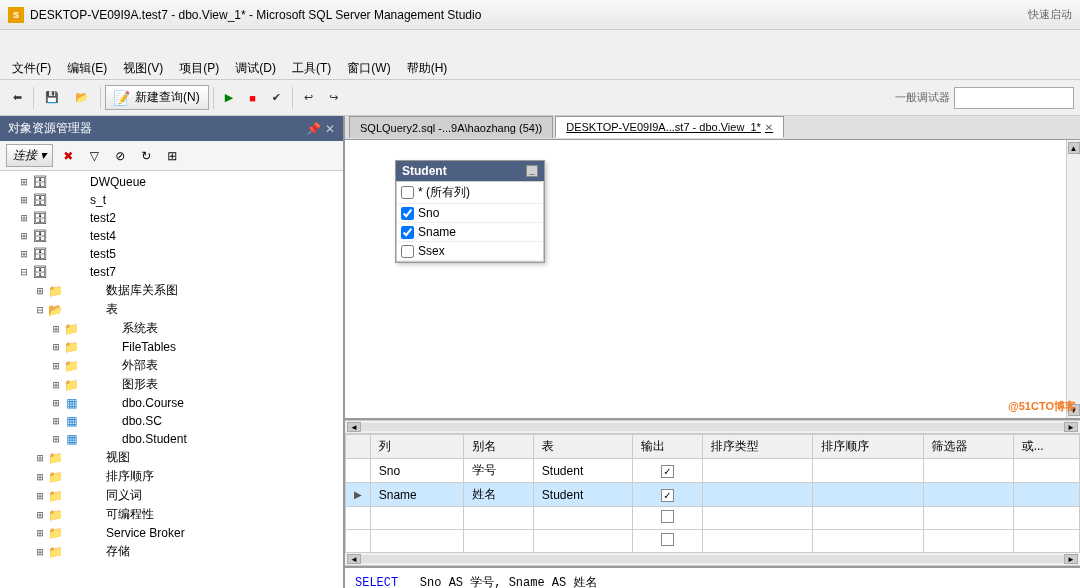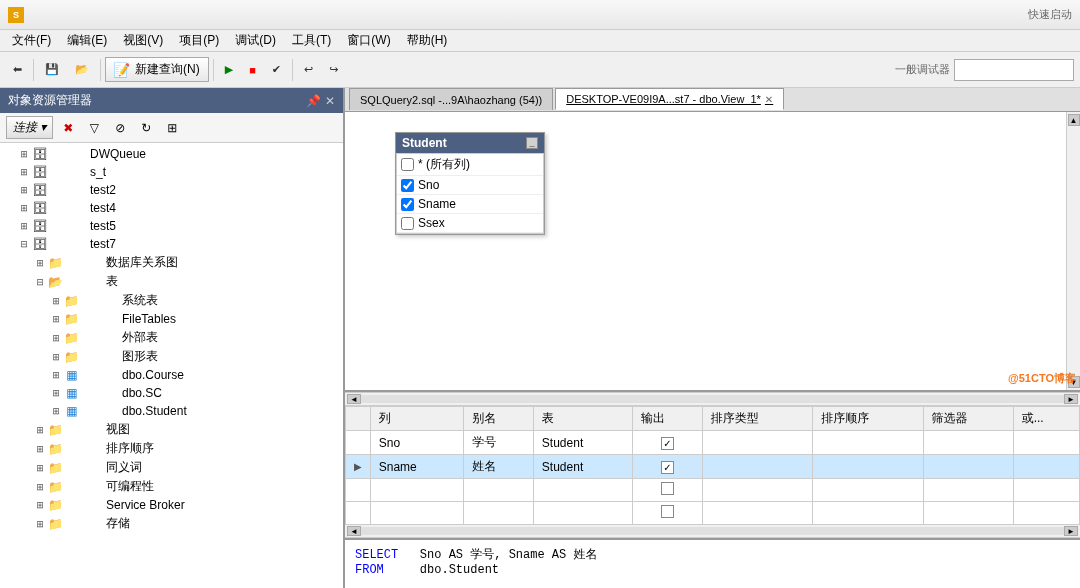--- a/index.html
+++ b/index.html
@@ -34,20 +34,21 @@
     }
 
     
     .menu-bar {
       height: 22px;
       background: #f0f0f0;
       border-bottom: 1px solid #ccc;
       display: flex;
       align-items: flex-start;
       padding: 0 4px;
+      margin-top: 28px;
     }
     .menu-item {
       padding: 2px 8px;
       font-size: 12px;
       cursor: pointer;
       color: #000;
     }
 
     
     .toolbar {
@@ -380,20 +381,21 @@
       font-size: 11px;
       font-weight: bold;
     }
   </style>
 </head>
 <body>
 
 <div class="title-bar">
   <div class="title-bar-left">
     <div style="width:16px;height:16px;background:#e8a000;display:flex;align-items:center;justify-content:center;font-size:9px;color:#fff;font-weight:bold;">S</div>
+    <span>DESKTOP-VE09I9A.test7 - dbo.View_1* - Microsoft SQL Server Management Studio</span>
   </div>
   <div class="title-bar-right" style="font-size:11px;color:#666;">
     快速启动
   </div>
 </div>
 
 <div class="menu-bar">
   <div class="menu-item">文件(F)</div>
   <div class="menu-item">编辑(E)</div>
   <div class="menu-item">视图(V)</div>

